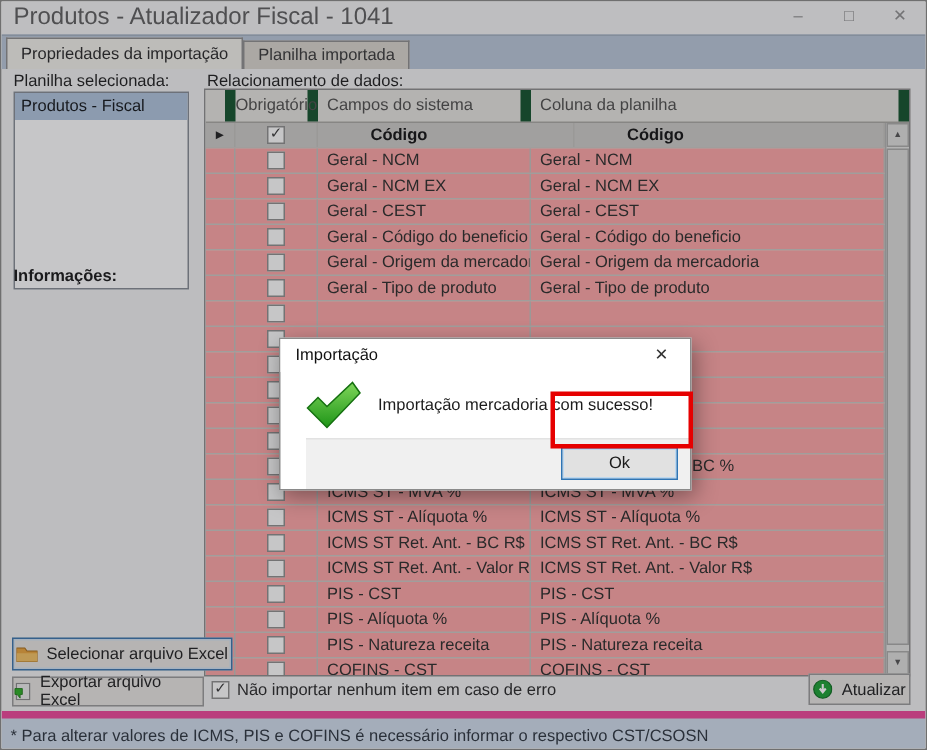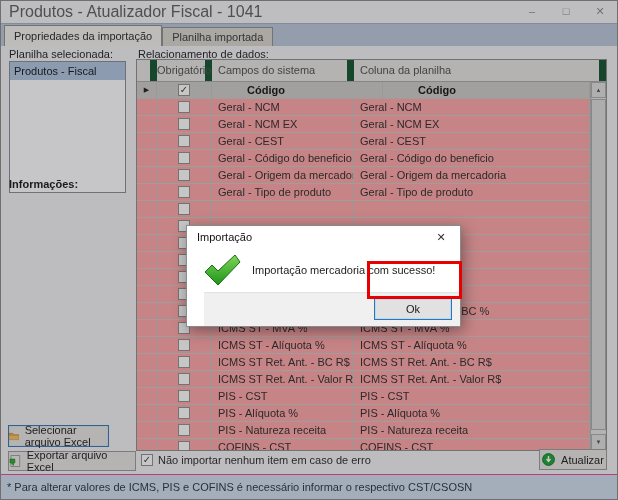--- a/index.html
+++ b/index.html
@@ -51,27 +51,27 @@
   
   .vscroll { position:absolute; top:22px; right:0; bottom:0; width:16px; background:#e2e2e0; border-left:1px solid #b2b2b0; }
   .sbtn { position:absolute; left:0; width:15px; height:16px; background:#dddddb; border:1px solid #ababa9;
     text-align:center; font-size:6px; line-height:14px; color:#555; }
   .sbtn.up { top:0; }
   .sbtn.down { bottom:0; }
   .sthumb { position:absolute; left:0; top:17px; width:15px; height:331px; background:#dadad8; border:1px solid #aaaaa8; }
   
   .btn { position:absolute; background:#e6e4e0; border:1px solid #9a9a9a; display:flex;
     align-items:center; justify-content:center; gap:6px; color:#222; }
-  .btn-select { left:7px; top:424px; width:101px; height:22px; border:1px solid #3d76ac; box-shadow:0 0 0 1px #cfe0ef inset; }
+  .btn-select { left:7px; top:424px; width:147px; height:22px; border:1px solid #3d76ac; box-shadow:0 0 0 1px #cfe0ef inset; }
   .btn-export { left:7px; top:450px; width:128px; height:20px; }
   .chk-line { position:absolute; left:140px; top:453px; display:flex; align-items:center; gap:5px; }
   .chk-line .cb { margin:0; }
   .btn-atualizar { left:538px; top:448px; width:68px; height:21px; }
   
-  .statusbar { position:absolute; left:0; right:0; top:473px; bottom:0; background:#cfdbe9; border-top:1px solid #ec4899; }
+  .statusbar { position:absolute; left:0; right:0; top:473px; bottom:0; background:#cfdbe9; border-top:5px solid #ec4899; }
   .statusbar .note { position:absolute; left:6px; top:6px; color:#2e3640; }
   
   .dim { position:absolute; inset:0; background:rgba(28,31,36,0.24); z-index:5; }
   
   .dialog { position:absolute; left:185px; top:192px; width:275px; height:102px; background:#ffffff;
     border:1px solid #8a8a8a; box-shadow:2px 4px 14px rgba(0,0,0,0.38); z-index:10;margin-top:32px; }
   .dialog-titlebar { position:absolute; left:0; top:0; right:0; height:22px; background:#fff; }
   .dialog-title { position:absolute; left:10px; top:0; line-height:22px; color:#111; }
   .dialog-close { position:absolute; right:8px; top:0; width:22px; height:22px; text-align:center; line-height:22px; color:#333; font-size:11px; }
   .dialog-body { position:absolute; left:0; top:22px; right:0; height:46px; }

